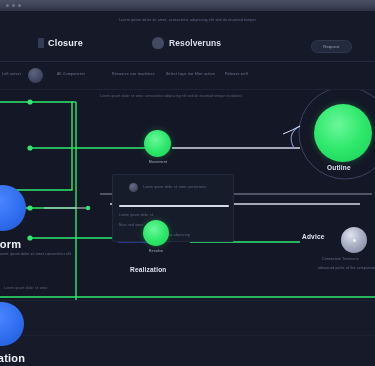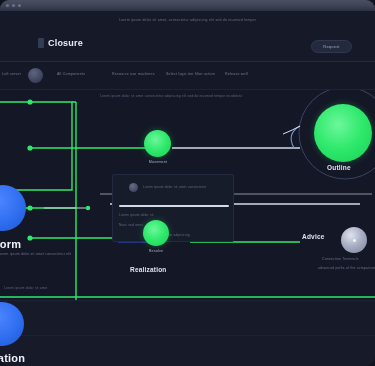--- a/index.html
+++ b/index.html
@@ -8,21 +8,20 @@
     width: 375px; height: 366px;
     background: #11141f;
     font-family: "Liberation Sans", sans-serif;
     overflow: hidden;
   }
   .app {
     position: relative;
     width: 375px; height: 366px;
     background: #141826;
     overflow: hidden;
-    border-radius: 9px;
   }
 
   
   .chrome {
     position: absolute; left: 0; top: 0;
     width: 375px; height: 11px;
     background: linear-gradient(180deg,#4a4f63 0%,#3d4254 55%,#2b3042 100%);
   }
   .chrome-dots { position:absolute; left:6px; top:4px; display:flex; gap:3px; }
   .chrome-dot { width:3px; height:3px; border-radius:50%; background:#6d7287; }
@@ -207,20 +206,24 @@
   <div class="top-caption">
     <span>Lorem ipsum dolor sit amet, consectetur adipiscing elit sed do eiusmod tempor</span>
   </div>
 
   <div class="header">
     <div class="brand">
       <div class="brand-mark"></div>
       <div class="brand-text">Closure</div>
     </div>
 
+    <div class="tab2">
+      <div class="tab2-icon"></div>
+      <div class="tab2-text">Resolveruns</div>
+    </div>
 
     <div class="hdr-btn">
       <span>Request</span>
     </div>
   </div>
 
   <div class="subnav">
     <div class="subnav-avatar"></div>
     <div class="subnav-item" style="left:2px">Left server</div>
     <div class="subnav-item" style="left:57px">All Components</div>

